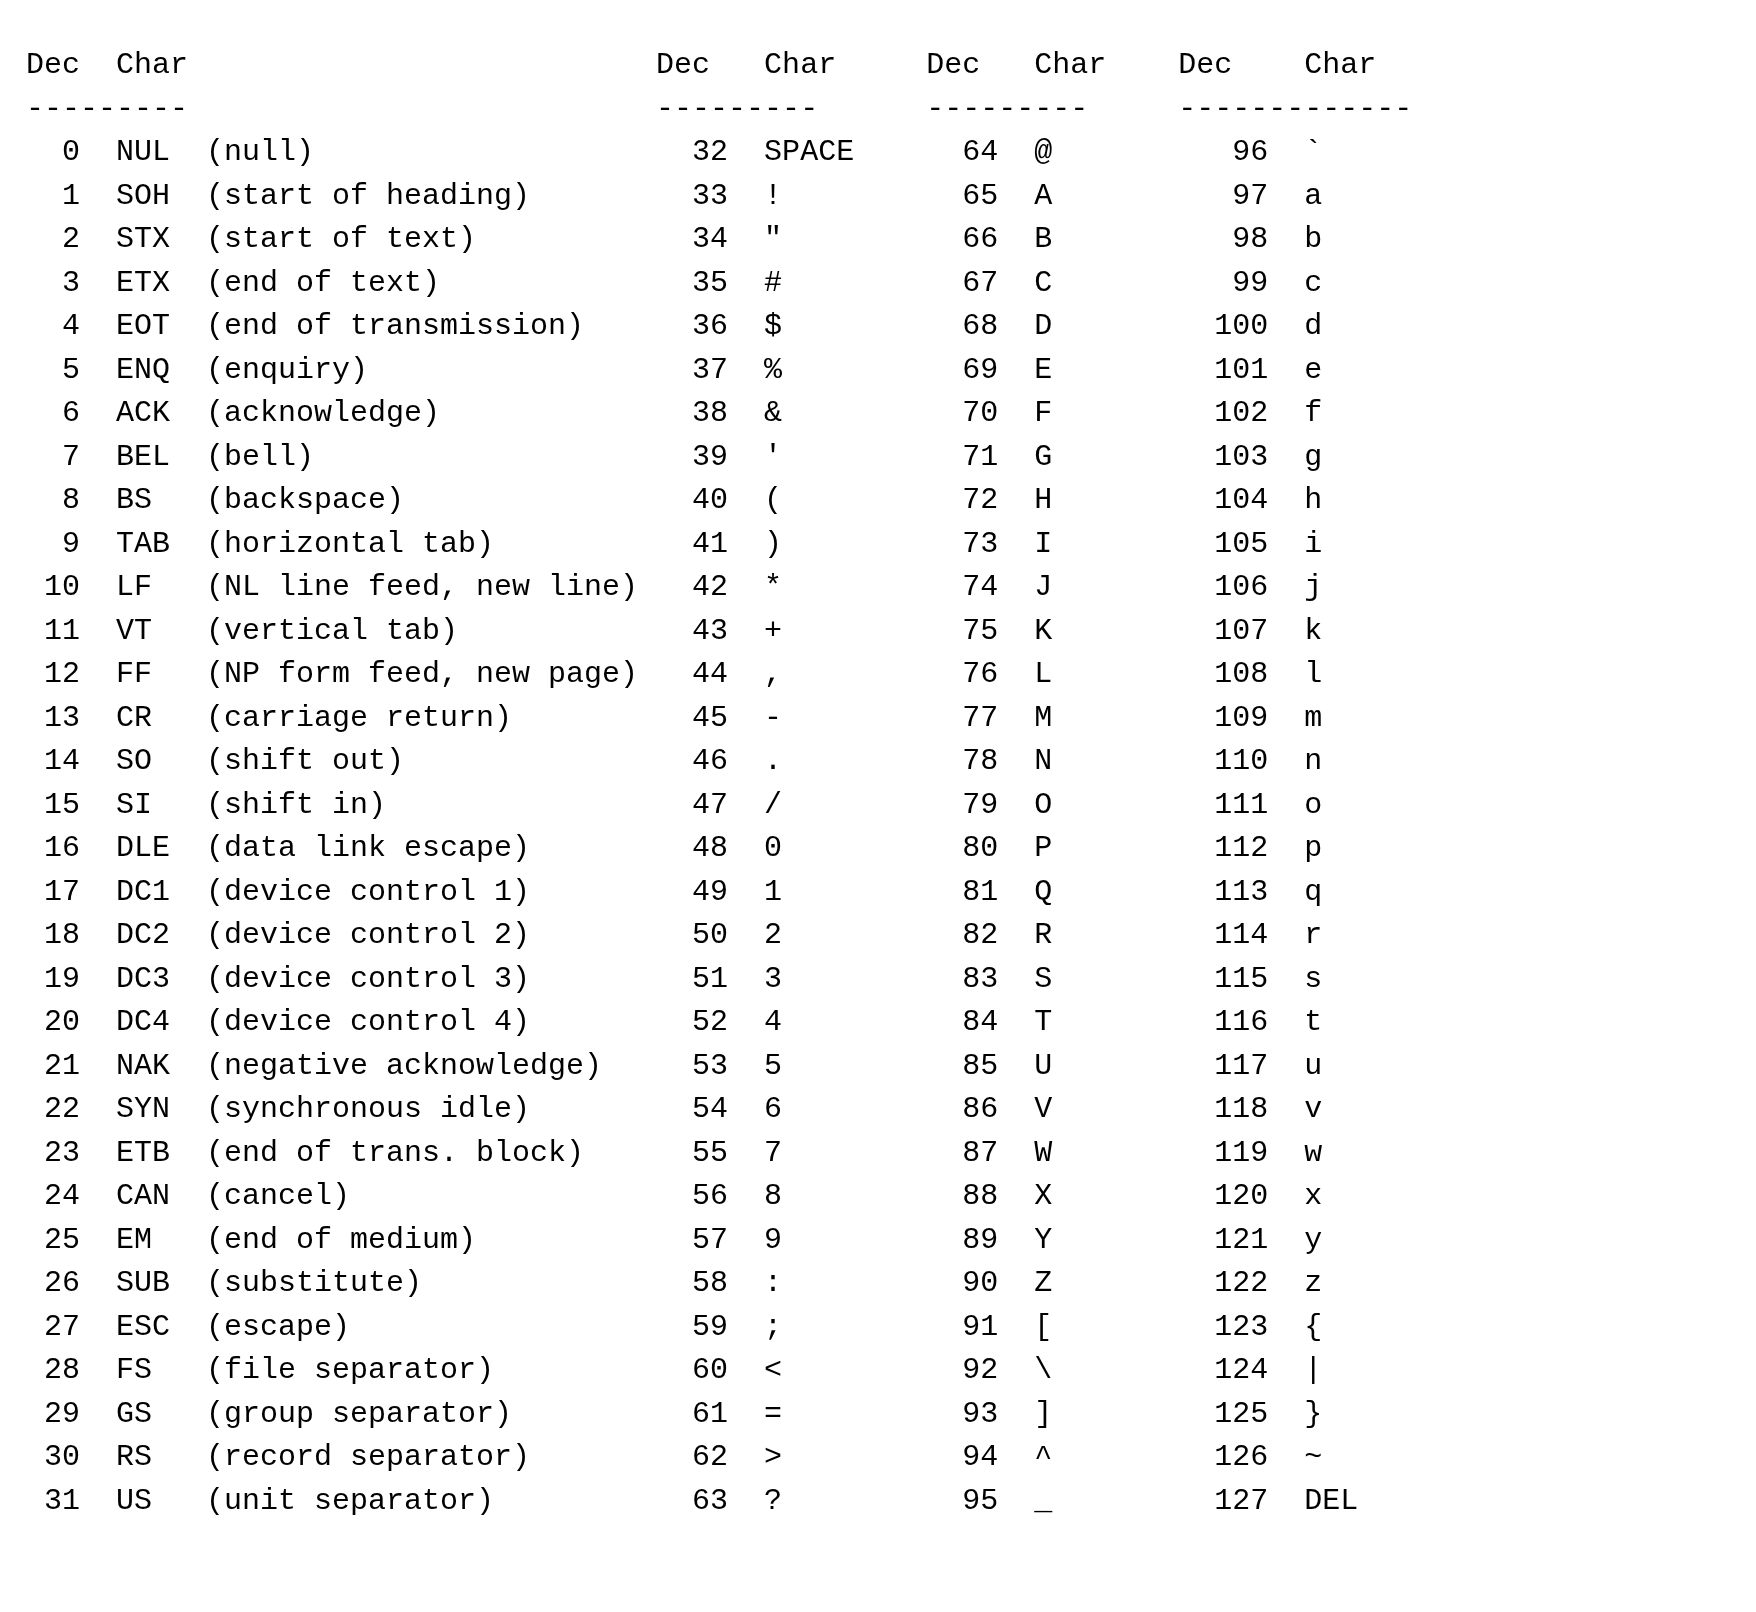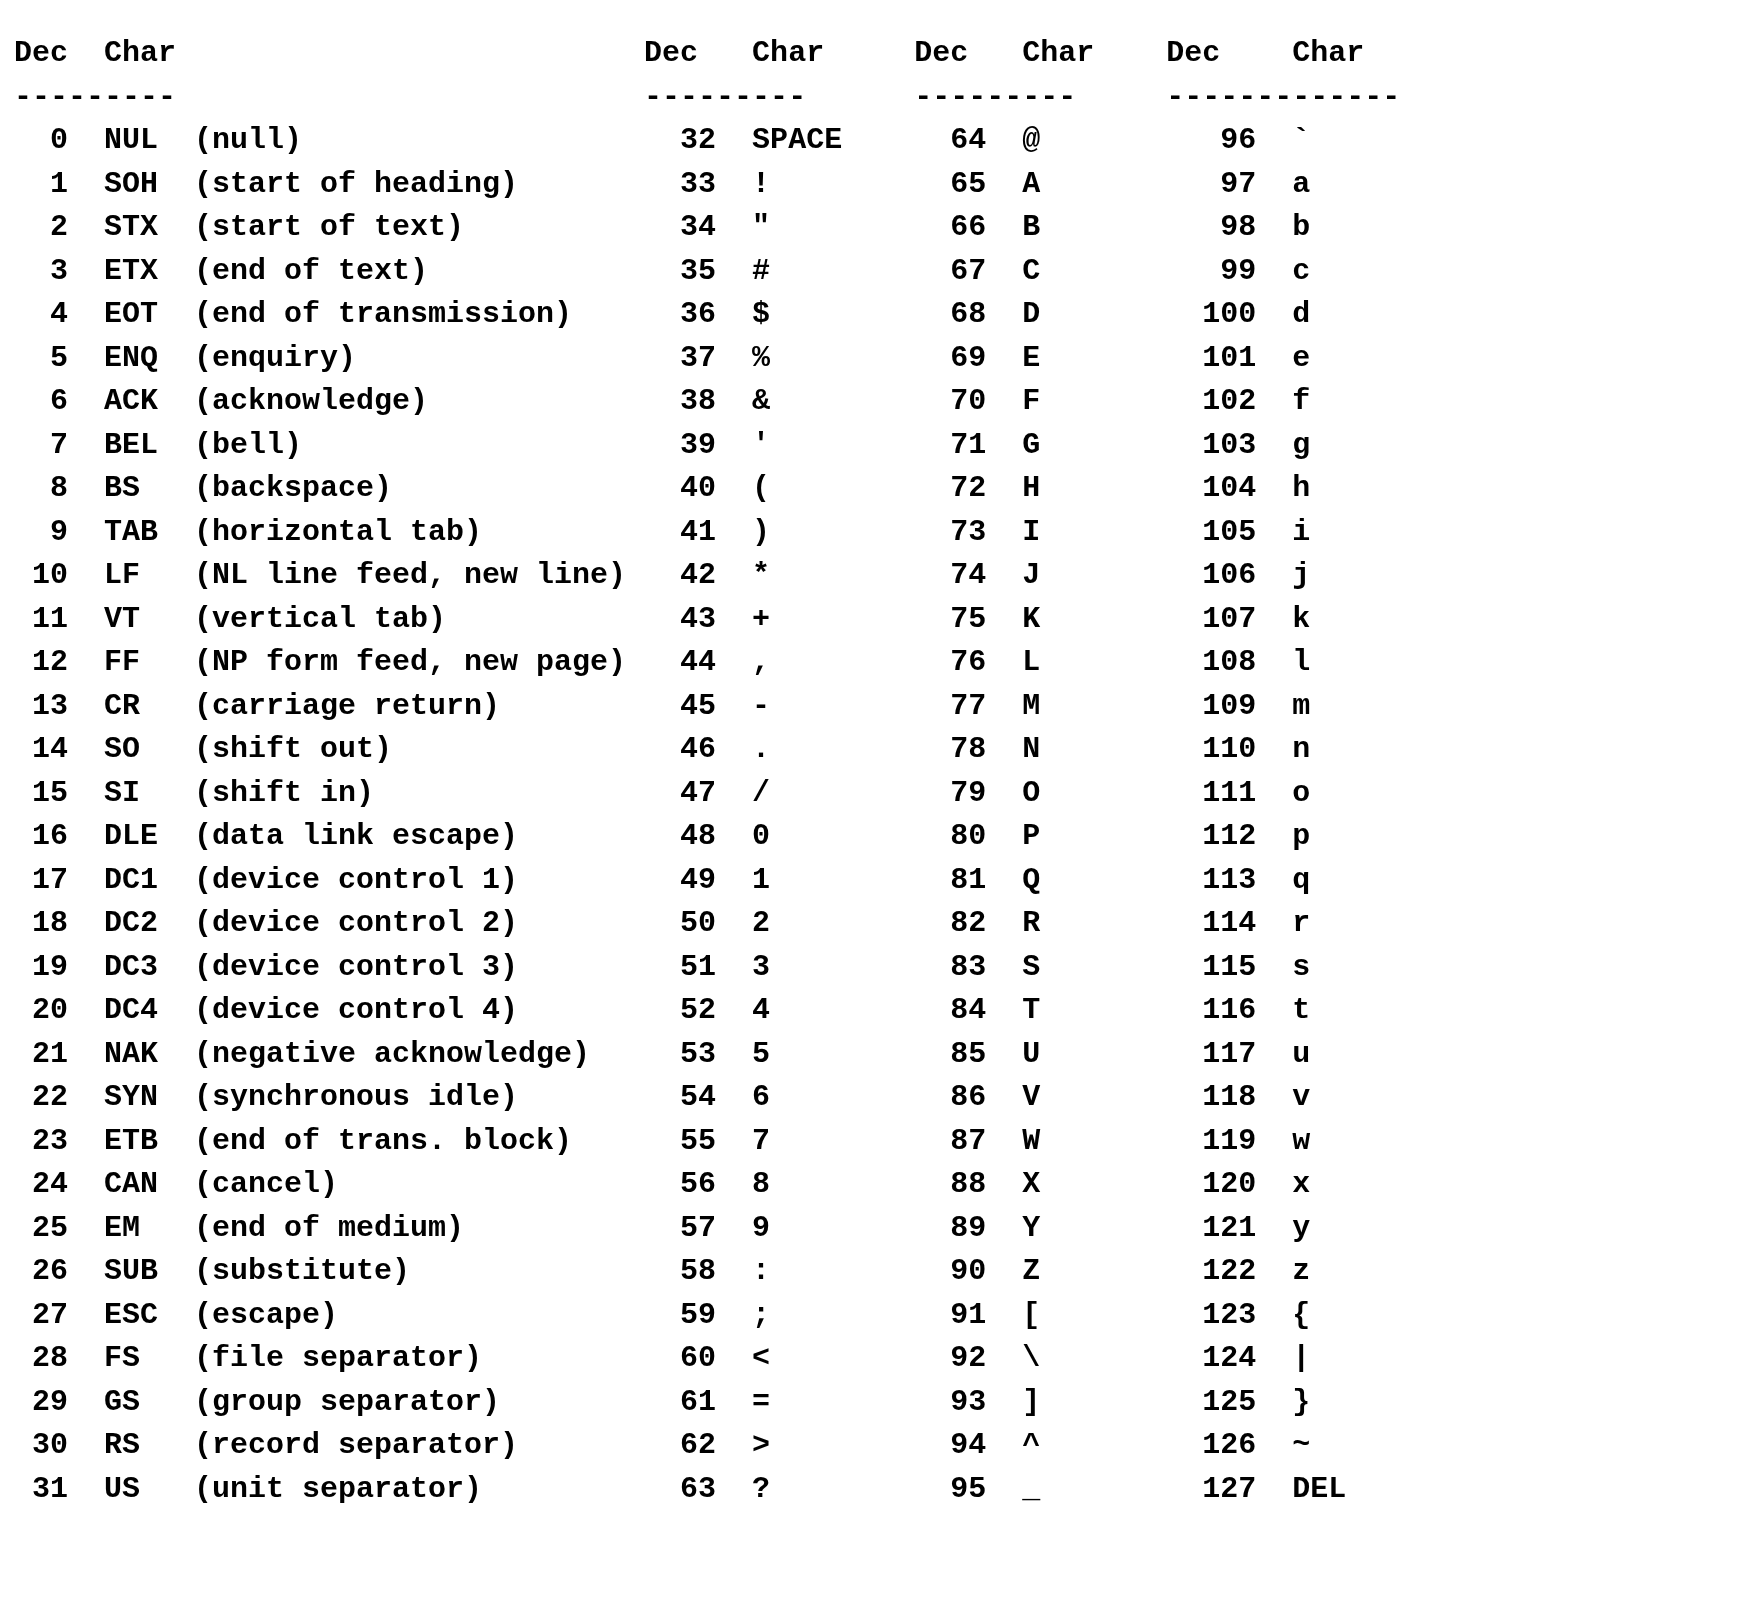--- a/index.html
+++ b/index.html
@@ -3,25 +3,25 @@
 <meta charset="utf-8">
 <style>
   html, body {
     margin: 0;
     padding: 0;
     background: #ffffff;
     color: #000000;
   }
   pre.ascii-table {
     font-family: "Courier New", Courier, monospace;
-    font-weight: bold;
+    font-weight: normal;
     font-size: 30px;
     line-height: 1.45;
     white-space: pre;
-    margin: 4px;
+    margin: 16px;
     padding: 28px 0 0 10px;
     letter-spacing: 0px;
   }
 </style>
 </head>
 <body>
 
 <pre class="ascii-table">Dec  Char                          Dec   Char     Dec   Char    Dec    Char  
 ---------                          ---------      ---------     -------------
   0  NUL  (null)                     32  SPACE      64  @          96  `     

